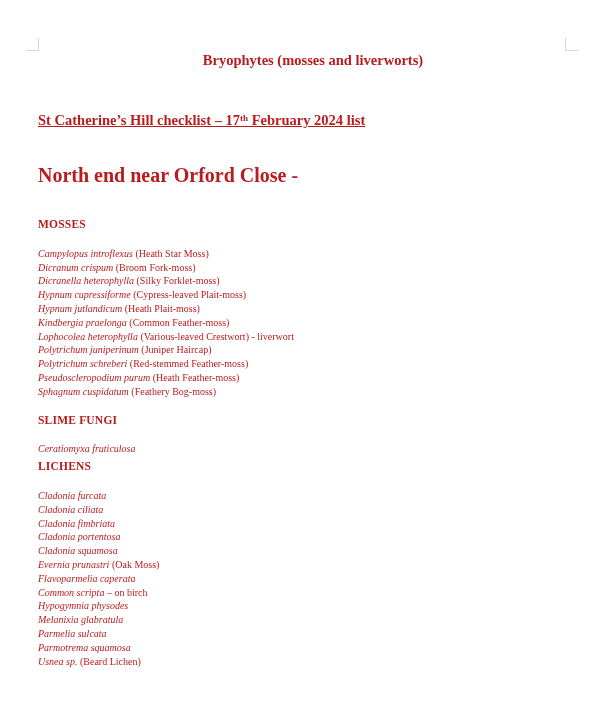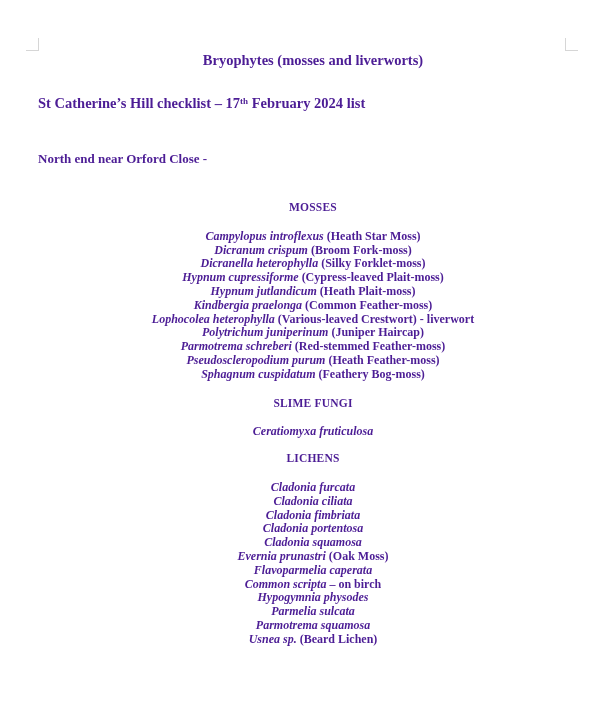--- a/index.html
+++ b/index.html
@@ -5,21 +5,21 @@
   html, body {
     margin: 0;
     padding: 0;
     background: #ffffff;
   }
   .page {
     position: relative;
     width: 609px;
     height: 711px;
     background: #ffffff;
-    color: #4c1d95;
+    color: #b91c1c;
     font-family: "Liberation Serif", "DejaVu Serif", serif;
     overflow: hidden;
   }
   .margin-mark {
     position: absolute;
     top: 38px;
     width: 12px;
     height: 12px;
   }
   .margin-mark.tl {
@@ -42,52 +42,53 @@
     font-size: 14.5px;
     line-height: 17px;
     font-weight: bold;
     text-align: center;
     margin: 52px 0 0 0;
   }
   .doc-subtitle {
     font-size: 14.5px;
     line-height: 17px;
     font-weight: bold;
-    margin: 26px 0 0 0;
+    margin: 43px 0 0 0;
+    text-decoration: underline;
   }
   .doc-location {
-    font-size: 13px;
+    font-size: 20px;
     line-height: 17px;
     font-weight: bold;
     margin: 36px 0 0 0;
   }
   sup.ord {
     font-size: 9px;
     font-weight: bold;
     position: relative;
     top: -4.5px;
     vertical-align: baseline;
   }
-  .section { margin-top: 15px; text-align: center; }
+  .section { margin-top: 15px; }
   #sec-mosses { margin-top: 34px; }
-  #sec-lichens { margin-top: 13px; }
+  #sec-lichens { margin-top: 4px; }
   .section-heading {
     font-size: 11.5px;
     line-height: 13.8px;
     font-weight: bold;
     margin: 0 0 15px 0;
     letter-spacing: 0.2px;
   }
   .species-list { margin: 0; padding: 0; }
   .species-line {
     margin: 0;
     padding: 0;
-    font-size: 12px;
+    font-size: 10px;
     line-height: 13.8px;
-    font-weight: bold;
+    font-weight: normal;
     white-space: pre-wrap;
   }
   .latin { font-style: italic; }
   .note { font-style: normal; }
 </style>
 </head>
 <body>
 
 <div class="page">
   <div class="margin-mark tl"></div>
@@ -105,21 +106,21 @@
       <div class="section-heading">MOSSES</div>
       <div class="species-list">
         <p class="species-line"><span class="latin">Campylopus introflexus</span><span class="note"> (Heath Star Moss)</span></p>
         <p class="species-line"><span class="latin">Dicranum crispum</span><span class="note"> (Broom Fork-moss)</span></p>
         <p class="species-line"><span class="latin">Dicranella heterophylla</span><span class="note"> (Silky Forklet-moss)</span></p>
         <p class="species-line"><span class="latin">Hypnum cupressiforme</span><span class="note"> (Cypress-leaved Plait-moss)</span></p>
         <p class="species-line"><span class="latin">Hypnum jutlandicum</span><span class="note"> (Heath Plait-moss)</span></p>
         <p class="species-line"><span class="latin">Kindbergia praelonga</span><span class="note"> (Common Feather-moss)</span></p>
         <p class="species-line"><span class="latin">Lophocolea heterophylla</span><span class="note"> (Various-leaved Crestwort) - liverwort</span></p>
         <p class="species-line"><span class="latin">Polytrichum juniperinum</span><span class="note"> (Juniper Haircap)</span></p>
-        <p class="species-line"><span class="latin">Parmotrema schreberi</span><span class="note"> (Red-stemmed Feather-moss)</span></p>
+        <p class="species-line"><span class="latin">Polytrichum schreberi</span><span class="note"> (Red-stemmed Feather-moss)</span></p>
         <p class="species-line"><span class="latin">Pseudoscleropodium purum</span><span class="note"> (Heath Feather-moss)</span></p>
         <p class="species-line"><span class="latin">Sphagnum cuspidatum</span><span class="note"> (Feathery Bog-moss)</span></p>
       </div>
     </div>
 
     <div class="section" id="sec-slime-fungi">
       <div class="section-heading">SLIME FUNGI</div>
       <div class="species-list">
         <p class="species-line"><span class="latin">Ceratiomyxa fruticulosa</span><span class="note"></span></p>
       </div>
@@ -130,20 +131,21 @@
       <div class="species-list">
         <p class="species-line"><span class="latin">Cladonia furcata</span><span class="note"></span></p>
         <p class="species-line"><span class="latin">Cladonia ciliata</span><span class="note"></span></p>
         <p class="species-line"><span class="latin">Cladonia fimbriata</span><span class="note"></span></p>
         <p class="species-line"><span class="latin">Cladonia portentosa</span><span class="note"></span></p>
         <p class="species-line"><span class="latin">Cladonia squamosa</span><span class="note"></span></p>
         <p class="species-line"><span class="latin">Evernia prunastri</span><span class="note"> (Oak Moss)</span></p>
         <p class="species-line"><span class="latin">Flavoparmelia caperata</span><span class="note"></span></p>
         <p class="species-line"><span class="latin">Common scripta</span><span class="note"> – on birch</span></p>
         <p class="species-line"><span class="latin">Hypogymnia physodes</span><span class="note"></span></p>
+        <p class="species-line"><span class="latin">Melanixia glabratula</span><span class="note"></span></p>
         <p class="species-line"><span class="latin">Parmelia sulcata</span><span class="note"></span></p>
         <p class="species-line"><span class="latin">Parmotrema squamosa</span><span class="note"></span></p>
         <p class="species-line"><span class="latin">Usnea sp.</span><span class="note"> (Beard Lichen)</span></p>
       </div>
     </div>
 
   </div>
 </div>
 
 </body></html>

